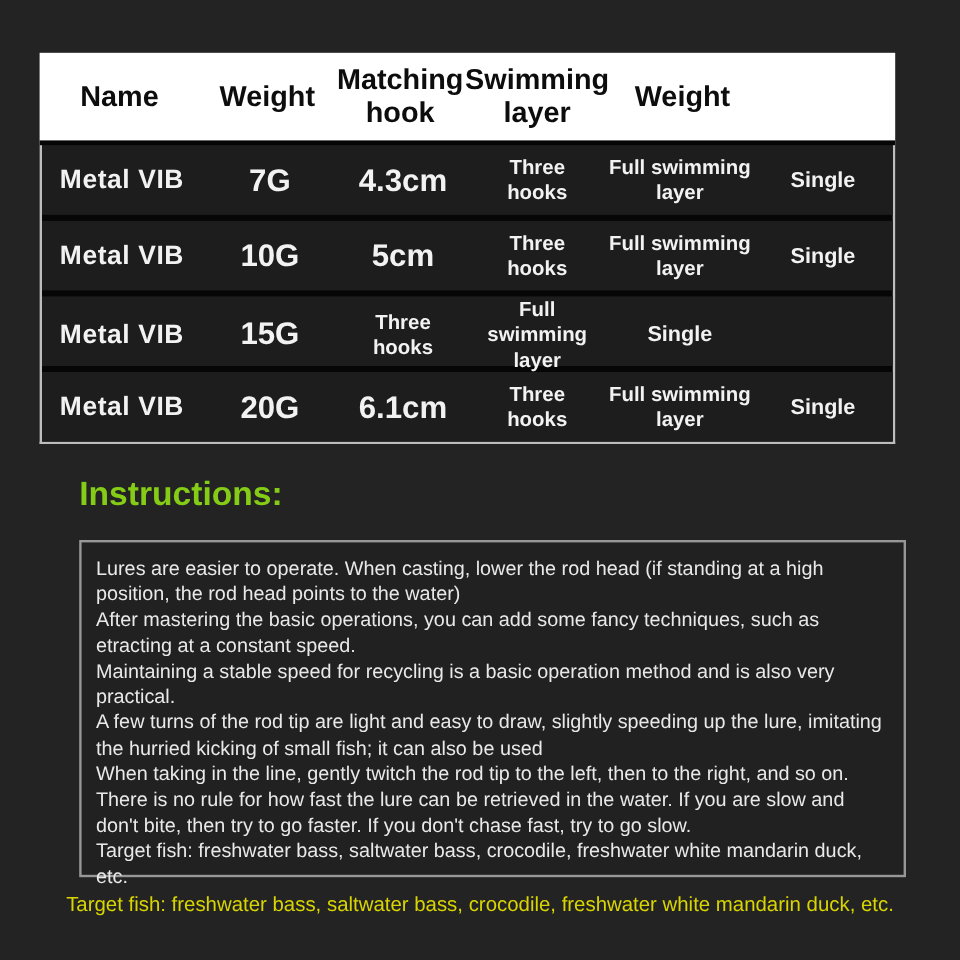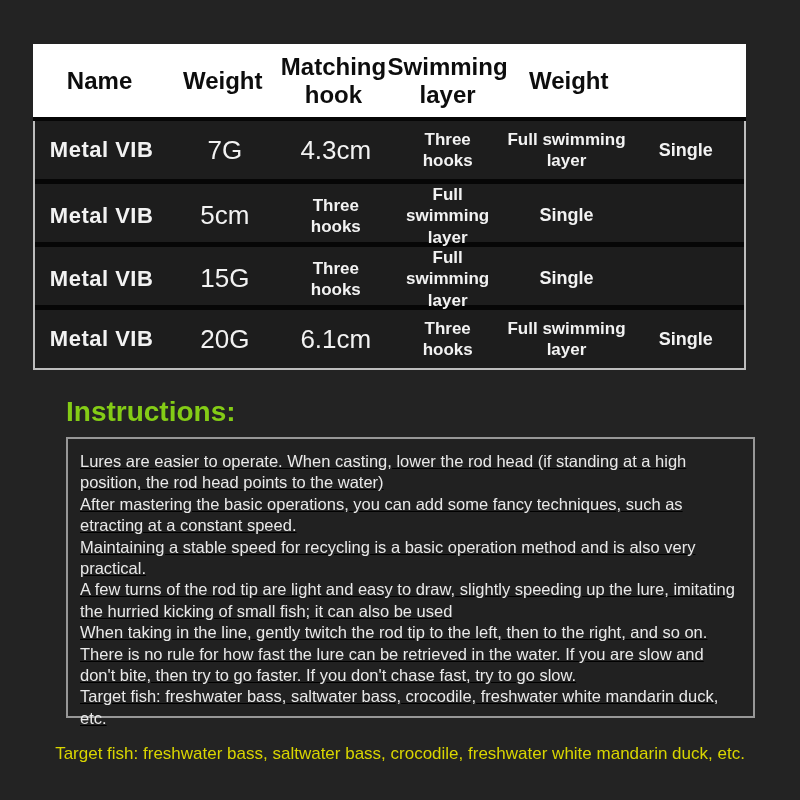--- a/index.html
+++ b/index.html
@@ -47,41 +47,40 @@
     align-items: center;
     height: 58px;
     background: #1d1d1d;
   }
   .td {
     text-align: center;
     color: #f2f2f2;
     white-space: pre-line;
   }
   .td-name    { font-weight: bold; font-size: 22px; letter-spacing: 0.5px; }
-  .td-value   { font-weight: normal; font-size: 26px; }
+  .td-value   { font-weight: bold; font-size: 26px; }
   .td-small   { font-weight: bold; font-size: 17px; line-height: 1.25; }
   .td-package { font-weight: bold; font-size: 18px; }
 
   
   .instructions-heading {
     position: absolute;
     left: 66px; top: 396px;
     font-size: 28px;
     font-weight: bold;
     color: #84cc16;
   }
   .instructions-box {
     position: absolute;
-    left: 66px; top: 437px;
+    left: 66px; top: 450px;
     width: 689px; height: 281px;
     box-sizing: border-box;
     border: 2px solid #979797;
     padding: 12px 12px 0 12px;
     background: #212121;
-    text-decoration: underline;
   }
   .instructions-box p {
     margin: 0;
     font-size: 16.5px;
     line-height: 21.4px;
     color: #e9e9e9;
   }
 
   
   .footer-note {
@@ -115,20 +114,21 @@
         <div class="td td-value">7G</div>
         <div class="td td-value">4.3cm</div>
         <div class="td td-small">Three
 hooks</div>
         <div class="td td-small">Full swimming
 layer</div>
         <div class="td td-package">Single</div>
       </div>
       <div class="tr">
         <div class="td td-name">Metal VIB</div>
+        <div class="td td-value">10G</div>
         <div class="td td-value">5cm</div>
         <div class="td td-small">Three
 hooks</div>
         <div class="td td-small">Full swimming
 layer</div>
         <div class="td td-package">Single</div>
       </div>
       <div class="tr">
         <div class="td td-name">Metal VIB</div>
         <div class="td td-value">15G</div>

